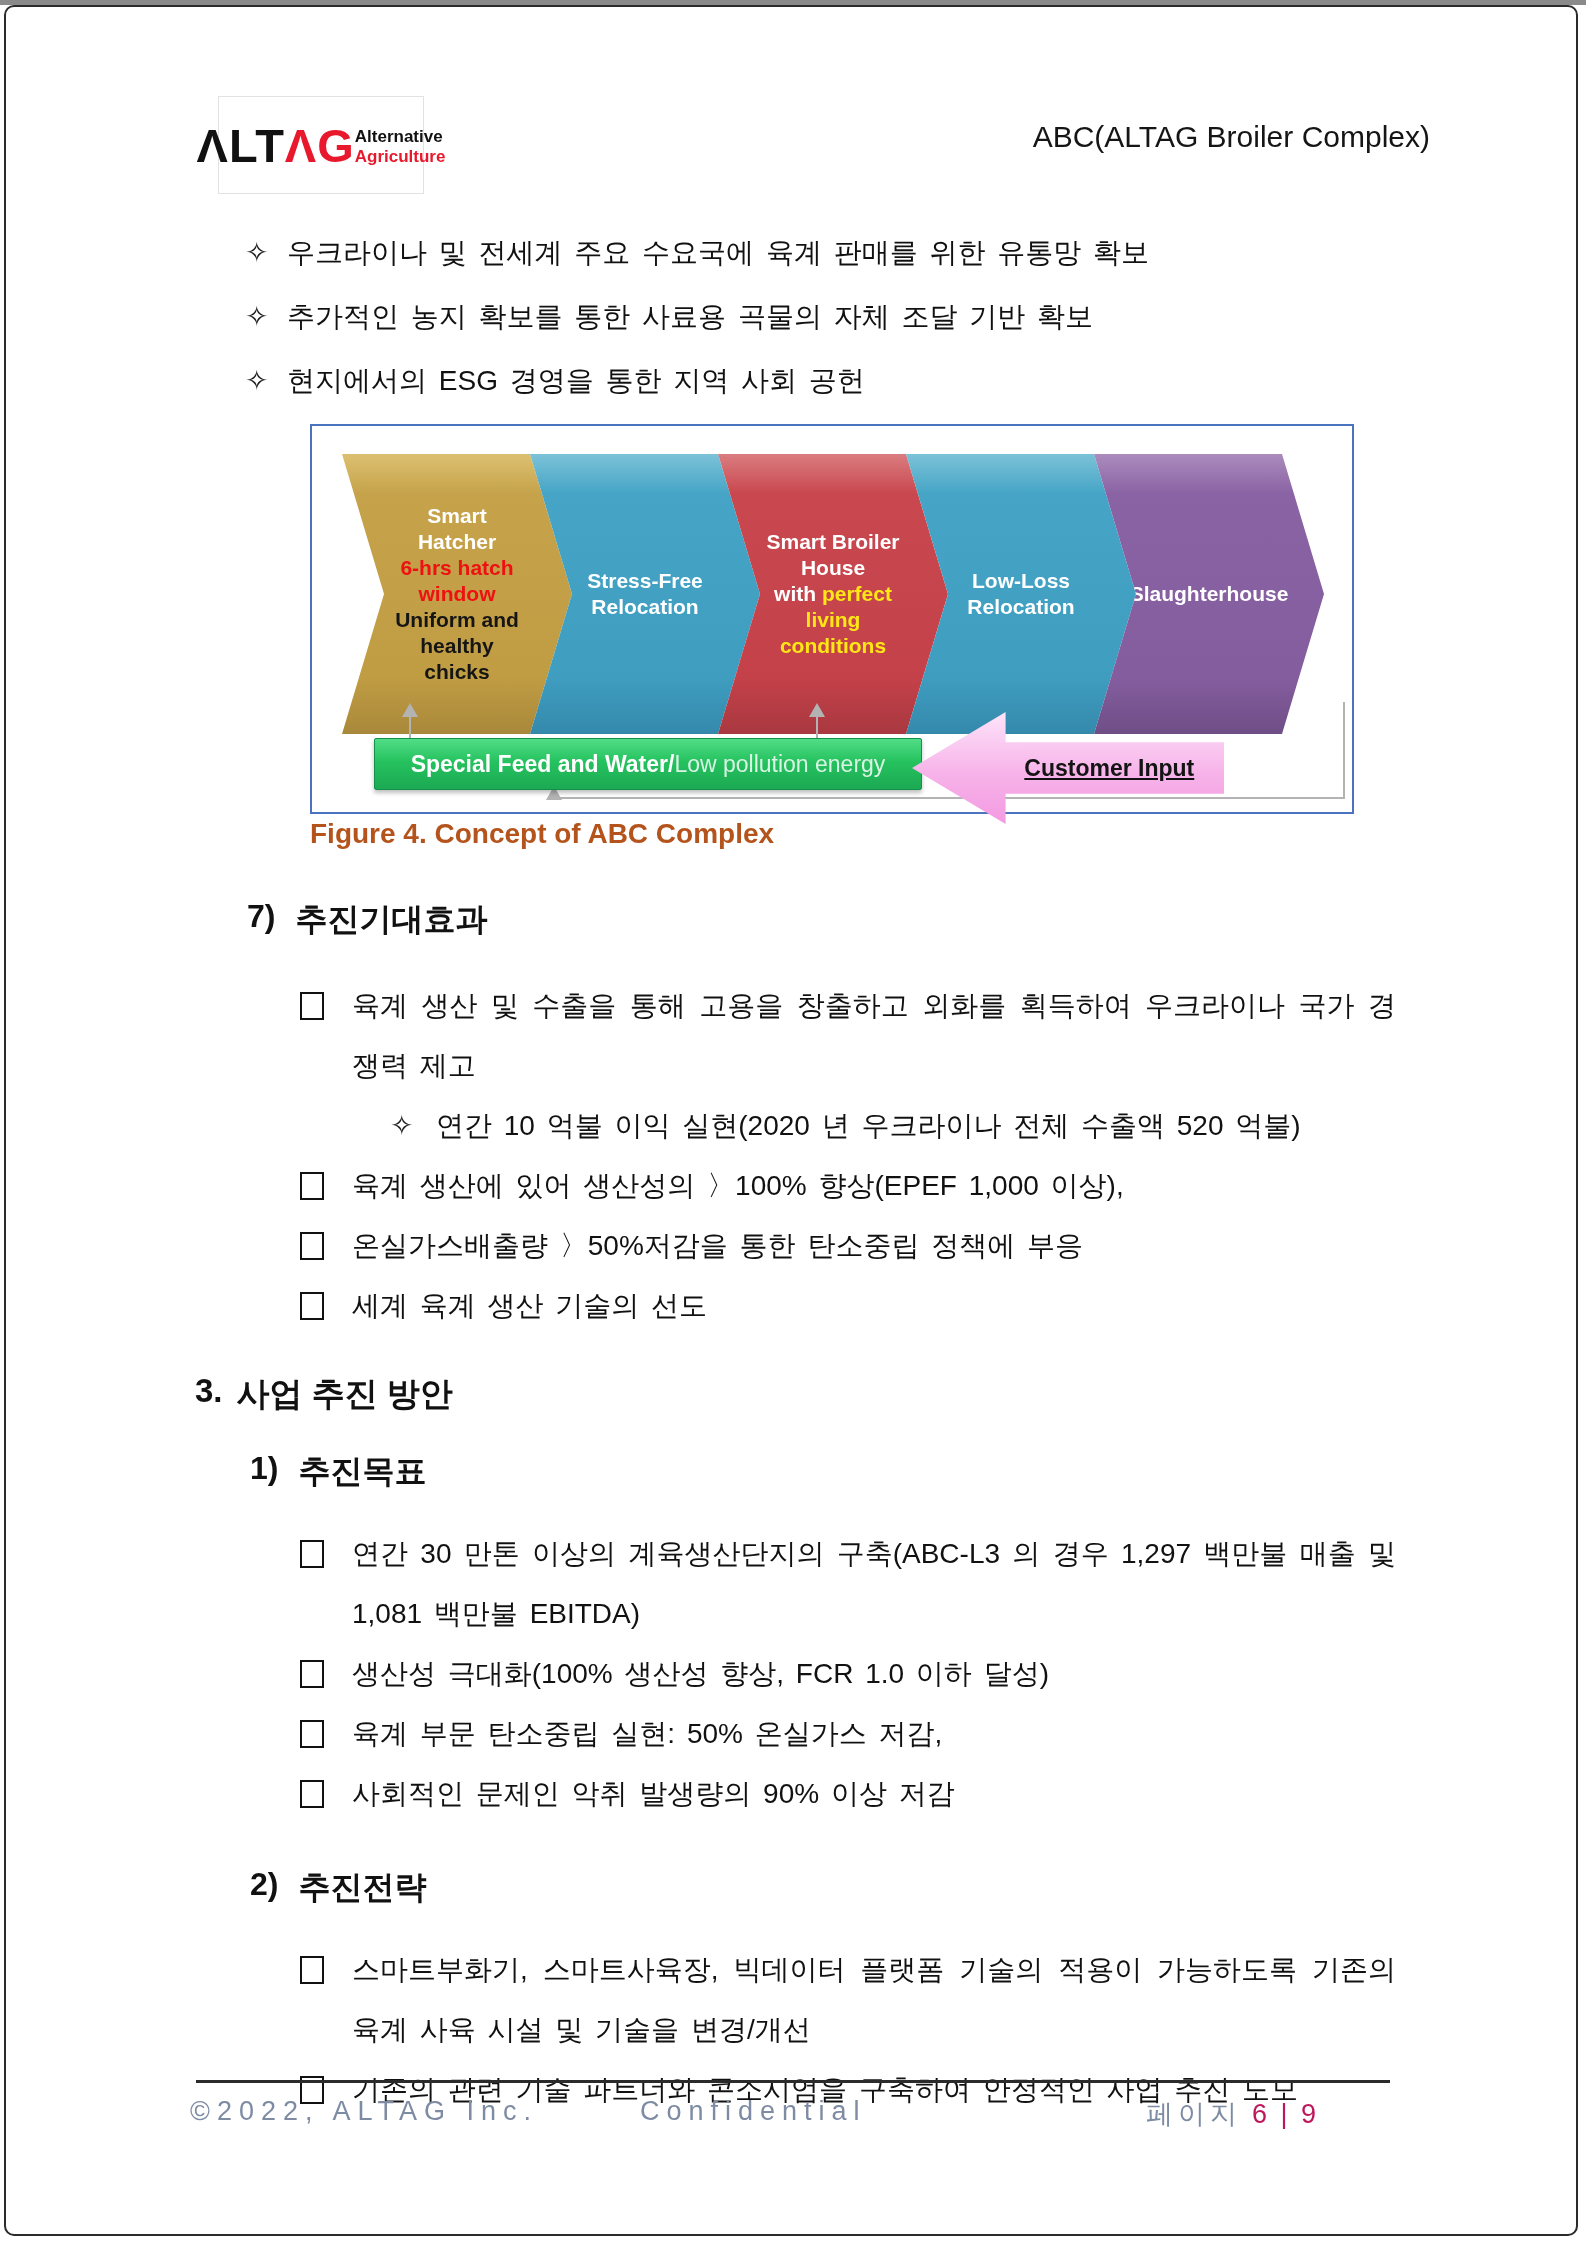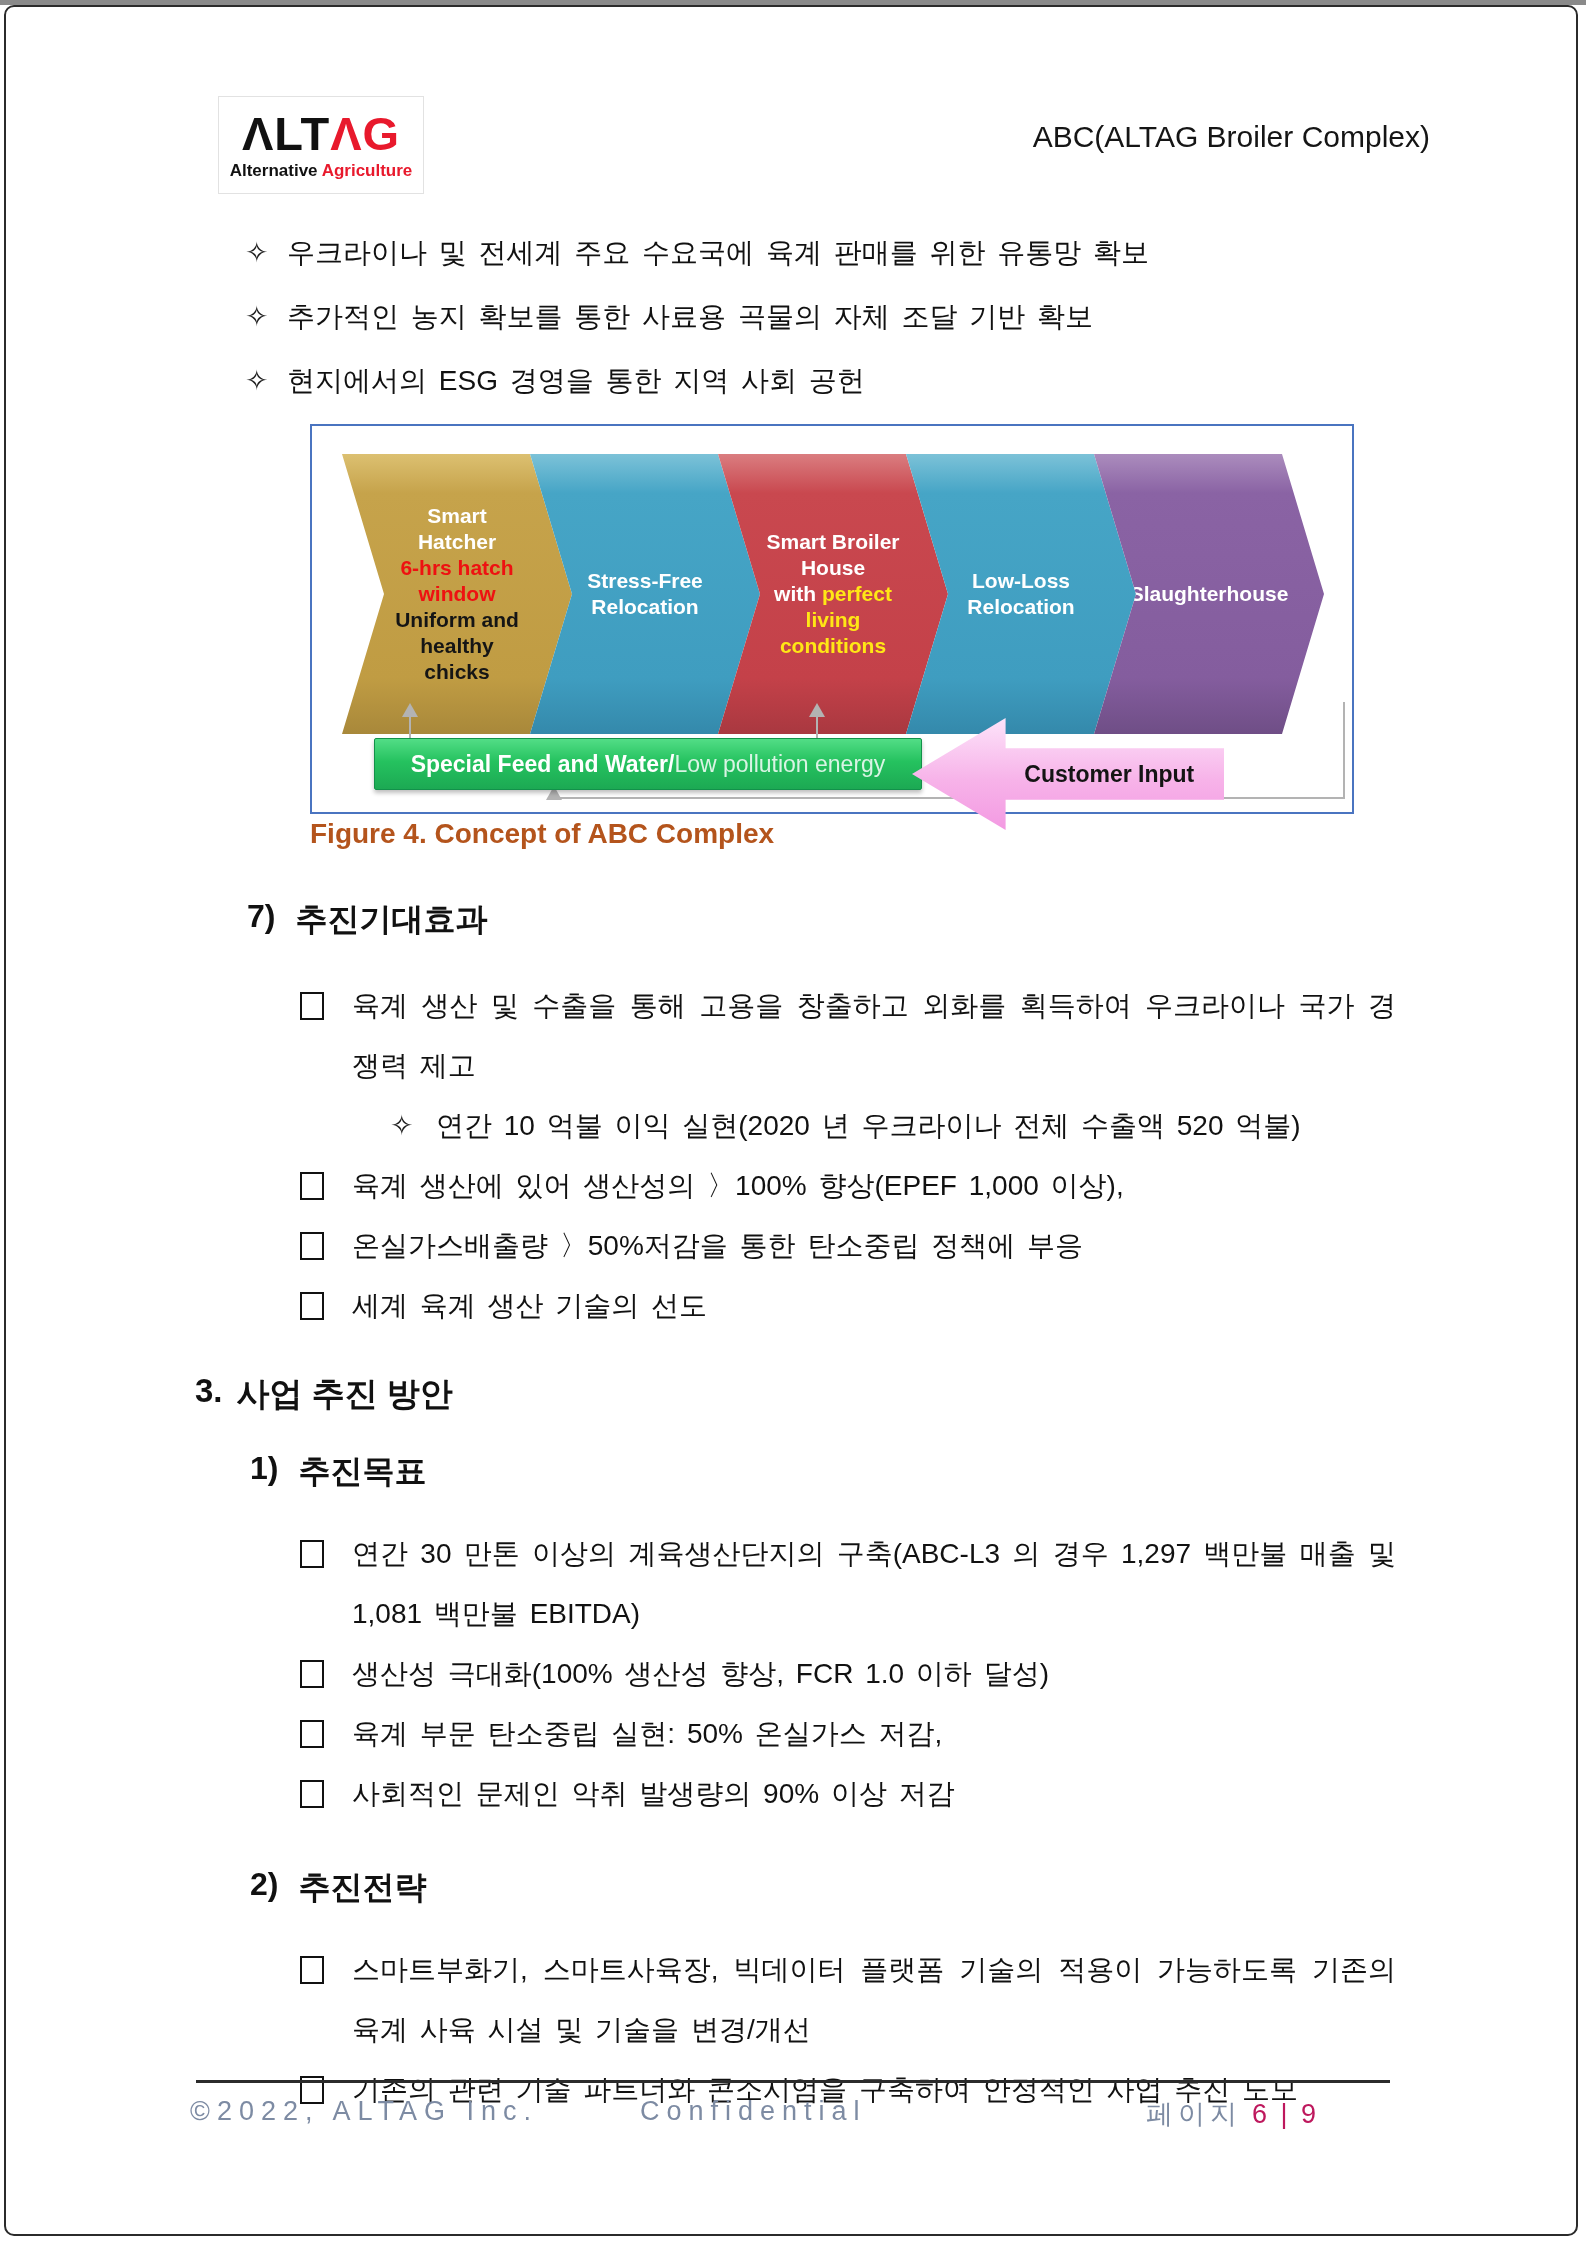--- a/index.html
+++ b/index.html
@@ -7,21 +7,21 @@
     width:1586px;height:2242px;position:relative;background:#ffffff;
     font-family:"Liberation Sans","DejaVu Sans",sans-serif;color:#111;
     overflow:hidden;
   }
   .abs{position:absolute;}
   
   .top-strip{left:0;top:0;width:1586px;height:5px;background:#8a8a8a;}
   .page-border{left:4px;top:5px;width:1574px;height:2231px;border:2px solid #2b2b2b;border-radius:10px;box-sizing:border-box;}
   
   .logo-box{left:218px;top:96px;width:206px;height:98px;border:1px solid #e2e2e2;background:#fff;
-    display:flex;flex-direction:column;align-items:center;justify-content:center;box-sizing:border-box;}
+    display:flex;flex-direction:row;align-items:center;justify-content:center;box-sizing:border-box;}
   .logo-main{font-size:47px;font-weight:900;letter-spacing:1px;line-height:1;}
   .logo-main .red{color:#e8192c;}
   .logo-sub{font-size:17px;font-weight:700;margin-top:4px;letter-spacing:0;}
   .logo-sub .red{color:#e8192c;}
   .header-title{right:156px;top:120px;font-size:30px;color:#151515;}
   
   .intro-list{left:245px;top:234px;width:1160px;}
   .d-item{display:flex;align-items:flex-start;margin-bottom:26px;font-size:28px;line-height:38px;word-spacing:4px;}
   .dmd{width:42px;flex:0 0 42px;font-size:28px;color:#1a1a1a;}
   .dmd::before{content:"✧";}
@@ -46,24 +46,24 @@
   .gline{position:absolute;background:#b3b3b3;}
   .garrow-up{position:absolute;width:0;height:0;border-left:8px solid transparent;border-right:8px solid transparent;border-bottom:14px solid #b3b3b3;}
   
   .feed-box{position:absolute;left:62px;top:312px;width:548px;height:52px;
     background:linear-gradient(180deg,#52dd86 0%,#25c25f 45%,#1ca953 100%);
     border:1px solid #12914a;border-radius:2px;box-sizing:border-box;
     display:flex;align-items:center;justify-content:center;font-size:23px;font-weight:700;color:#fff;
     box-shadow:0 3px 4px rgba(0,0,0,.25);}
   .feed-box .lite{color:#d9f4e4;font-weight:400;}
   
-  .cust-arrow{position:absolute;left:600px;top:292px;width:312px;height:112px;
+  .cust-arrow{position:absolute;left:600px;top:286px;width:312px;height:112px;
     background:linear-gradient(180deg,#fde4fa 0%,#f7b3e9 55%,#f39ae2 100%);
     clip-path:polygon(0 50%,30% 0,30% 27%,100% 27%,100% 73%,30% 73%,30% 100%);
-    display:flex;align-items:center;filter:drop-shadow(0 3px 3px rgba(0,0,0,.25));}
+    display:flex;align-items:center;filter:drop-shadow(0 3px 3px rgba(0,0,0,.25));text-decoration:underline;}
   .cust-arrow span{padding-left:36%;font-size:23px;font-weight:700;color:#141414;}
   .fig-caption{left:310px;top:818px;font-size:28px;font-weight:700;color:#b4541c;}
   
   .h2{font-weight:700;font-size:32px;display:flex;}
   .h2 .num{margin-right:20px;}
   .h1{font-weight:700;font-size:33px;display:flex;}
   .h1 .num{margin-right:14px;}
   
   .c-list{width:1096px;}
   .c-item{display:flex;align-items:flex-start;font-size:28px;line-height:60px;word-spacing:4px;}

